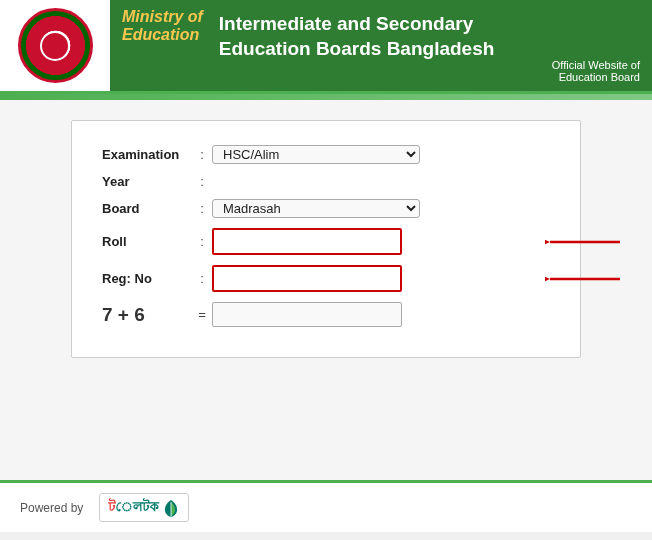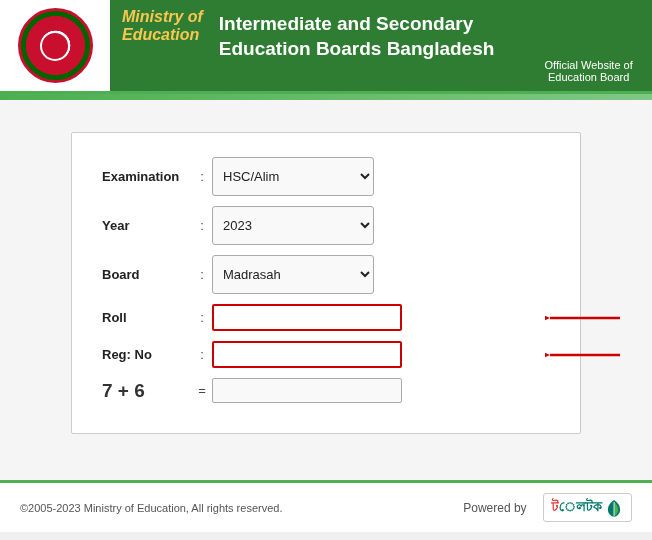--- a/index.html
+++ b/index.html
@@ -58,21 +58,21 @@
       font-style: italic;
     }
     .header-title-main {
       color: #fff;
       font-size: 19px;
       font-weight: bold;
       line-height: 1.3;
       margin-top: 4px;
     }
     .header-official {
-      text-align: center;
+      text-align: right;
       color: #fff;
       font-size: 11px;
       margin-top: auto;
       padding-top: 4px;
     }
 
     
     .green-strip {
       height: 6px;
       background: linear-gradient(to right, #4caf50, #81c784);
@@ -85,21 +85,21 @@
       min-height: 380px;
     }
 
     
     .form-card {
       background: #fff;
       border: 1px solid #ccc;
       border-radius: 2px;
       padding: 24px 30px 20px 30px;
       max-width: 510px;
-      margin: 12px auto;
+      margin: 0 auto;
     }
 
     .form-row {
       display: flex;
       align-items: center;
       margin-bottom: 10px;
     }
 
     .form-label {
       width: 90px;
@@ -113,22 +113,22 @@
       text-align: center;
       color: #444;
     }
 
     .form-control-wrap {
       flex: 1;
       position: relative;
     }
 
     select.form-select {
-      width: 162px;
-      padding: 10px 6px;
+      width: 208px;
+      padding: 0 6px;
       border: 1px solid #aaa;
       border-radius: 3px;
       background: #f9f9f9;
       font-size: 13px;
       color: #222;
       appearance: auto;
     }
 
     input.form-input {
       width: 190px;
@@ -244,28 +244,20 @@
           <option>SSC/Dakhil</option>
           <option>JSC/JDC</option>
           <option>PSC/EBT</option>
         </select>
       </div>
     </div>
 
     <div class="form-row">
       <div class="form-label">Year</div>
       <div class="form-colon">:</div>
-      <div class="form-control-wrap">
-        <select class="form-select">
-          <option>2023</option>
-          <option>2022</option>
-          <option>2021</option>
-          <option>2020</option>
-        </select>
-      </div>
     </div>
 
     <div class="form-row">
       <div class="form-label">Board</div>
       <div class="form-colon">:</div>
       <div class="form-control-wrap">
         <select class="form-select">
           <option>Madrasah</option>
           <option>Dhaka</option>
           <option>Chittagong</option>
@@ -314,21 +306,20 @@
       <div class="form-control-wrap">
         <input type="text" class="form-input-captcha" placeholder="" style="">
       </div>
     </div>
 
 
   </div>
 </div>
 
 <div class="footer">
-  <span>©2005-2023 Ministry of Education, All rights reserved.</span>
   <div class="powered-by">
     <span>Powered by</span>
     <div class="teletalk-logo">
       <span class="tele-t">ট</span>
         <span>েলটক</span>
 
       <svg width="18" height="20" viewBox="0 0 18 20" style="margin-left:3px;">
         <path d="M9 2 C9 2, 16 6, 15 13 C14 18, 9 19, 9 19 C9 19, 4 18, 3 13 C2 6, 9 2, 9 2Z" fill="#00796b"></path>
         <path d="M9 4 C9 4, 14 8, 13 13 C12 17, 9 18, 9 18 L9 4Z" fill="#4caf50"></path>
         <line x1="9" y1="4" x2="9" y2="19" stroke="#fff" stroke-width="0.8"></line>

